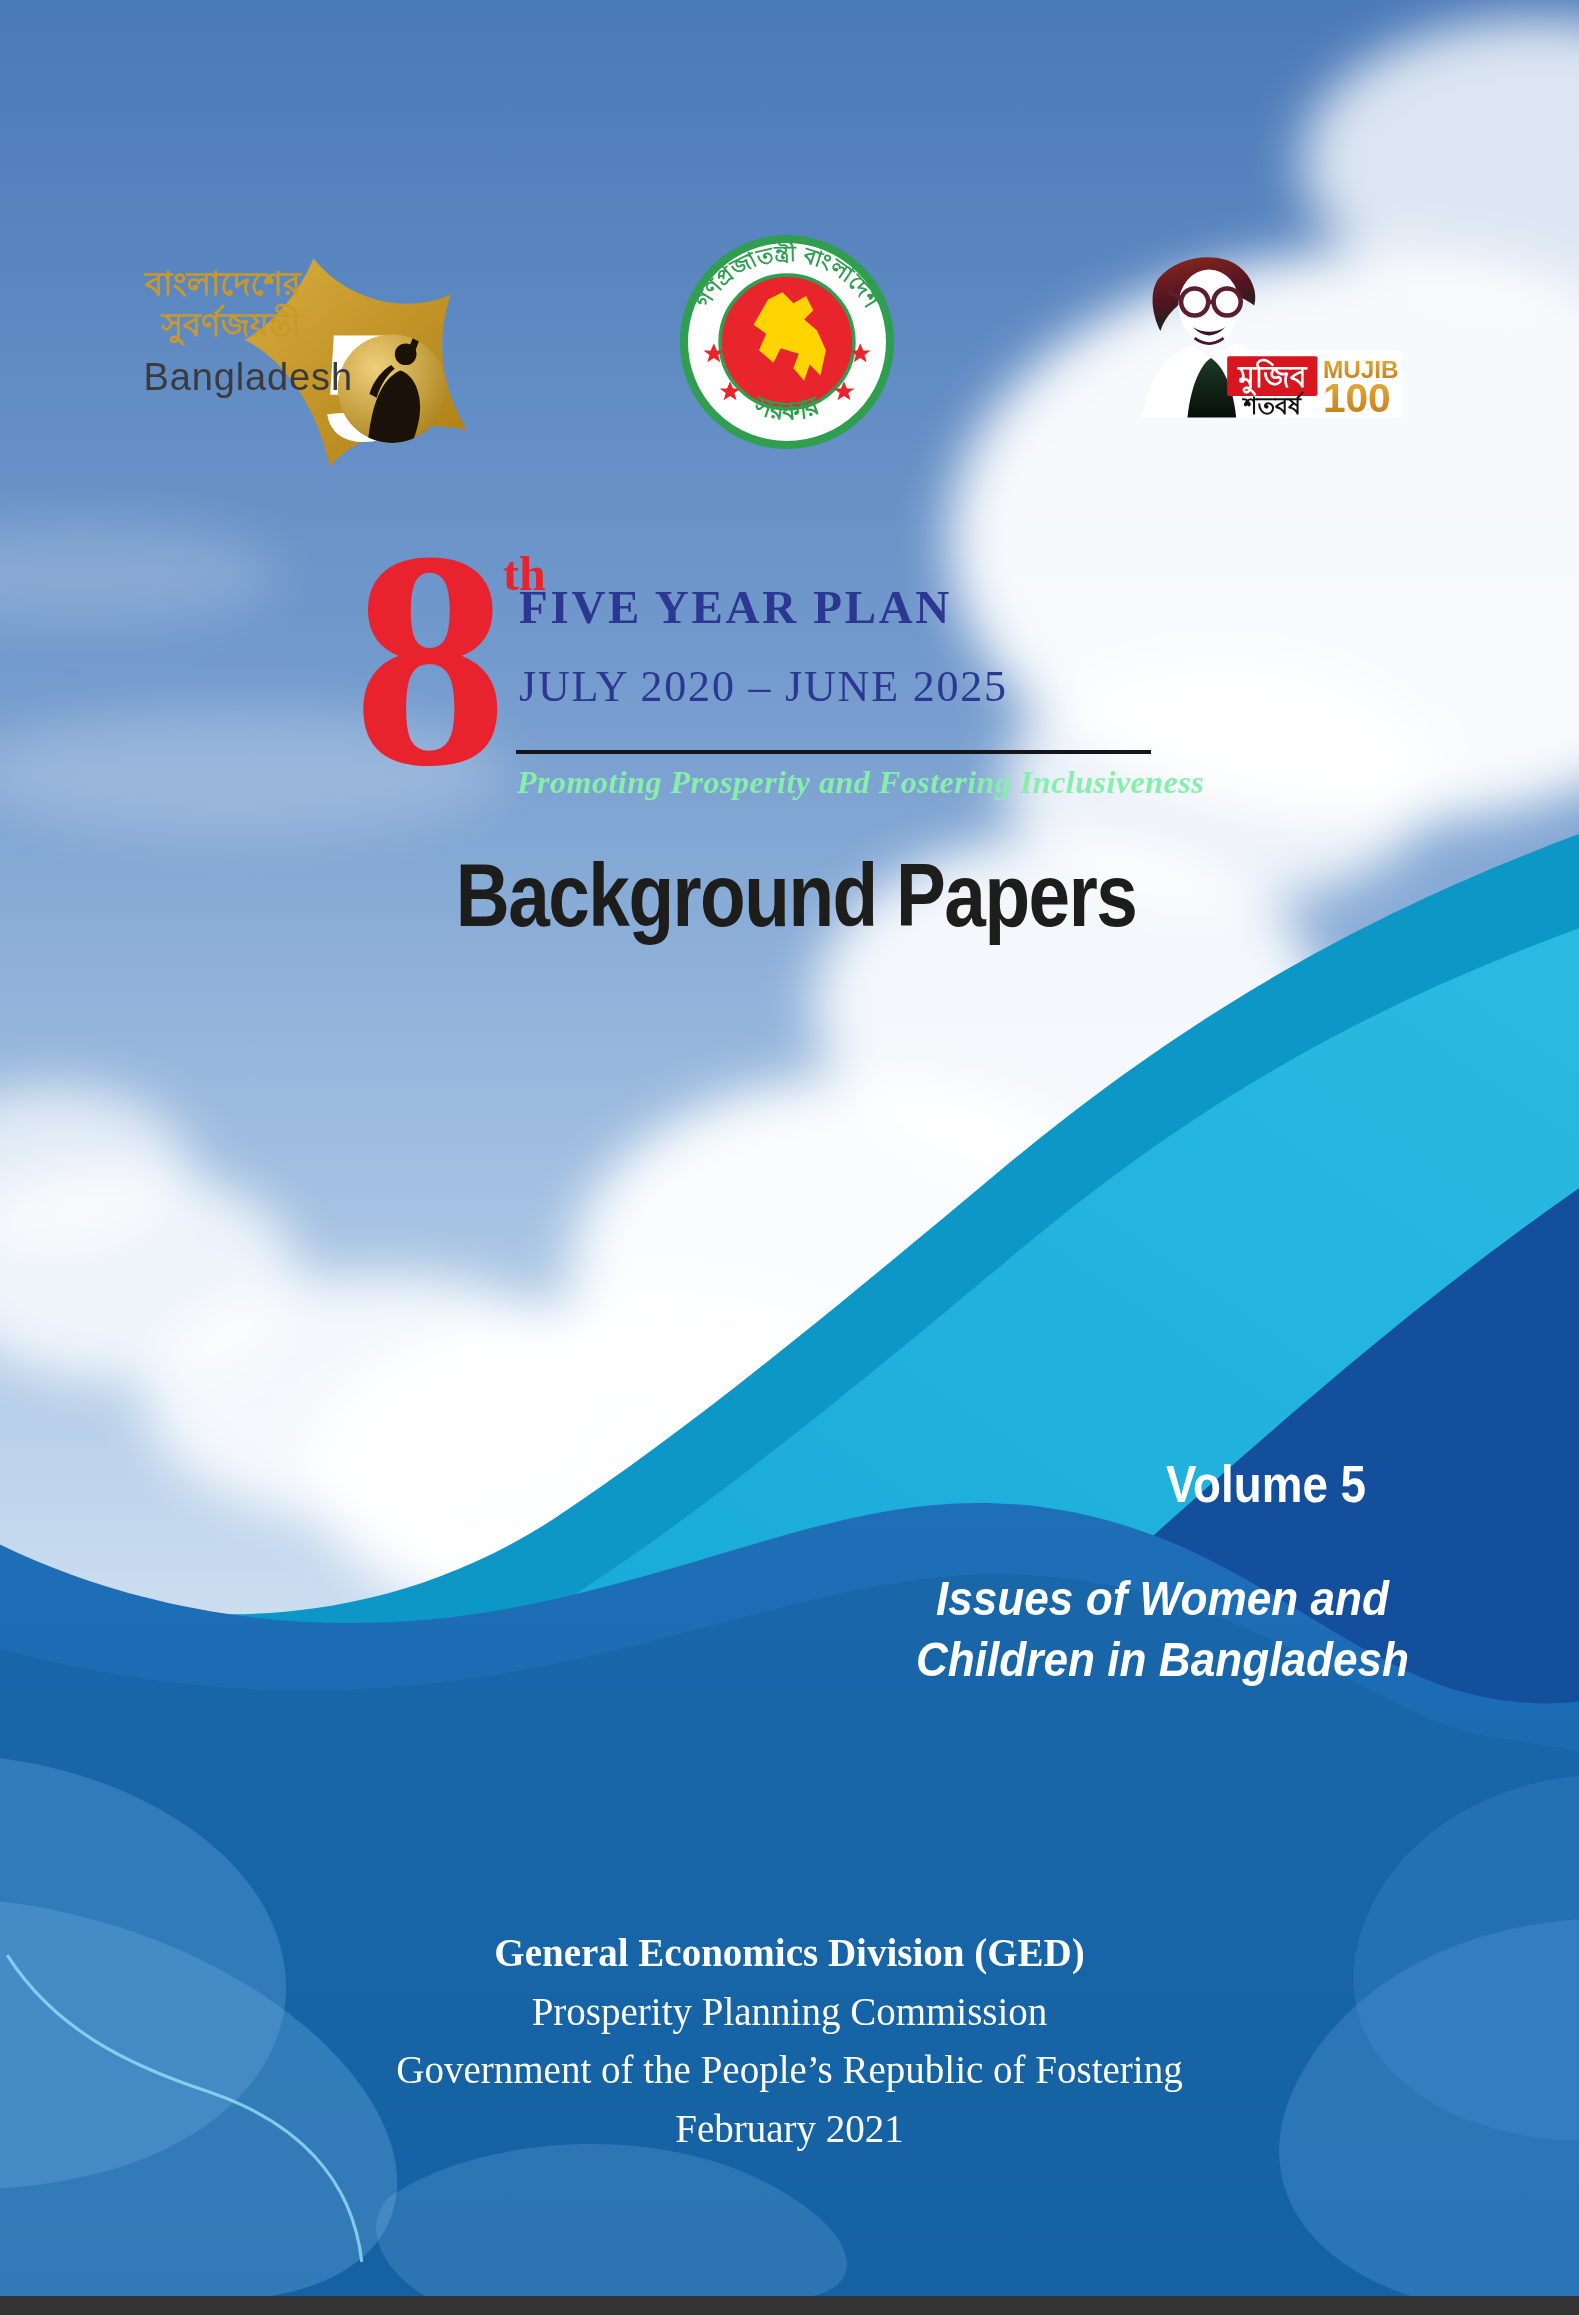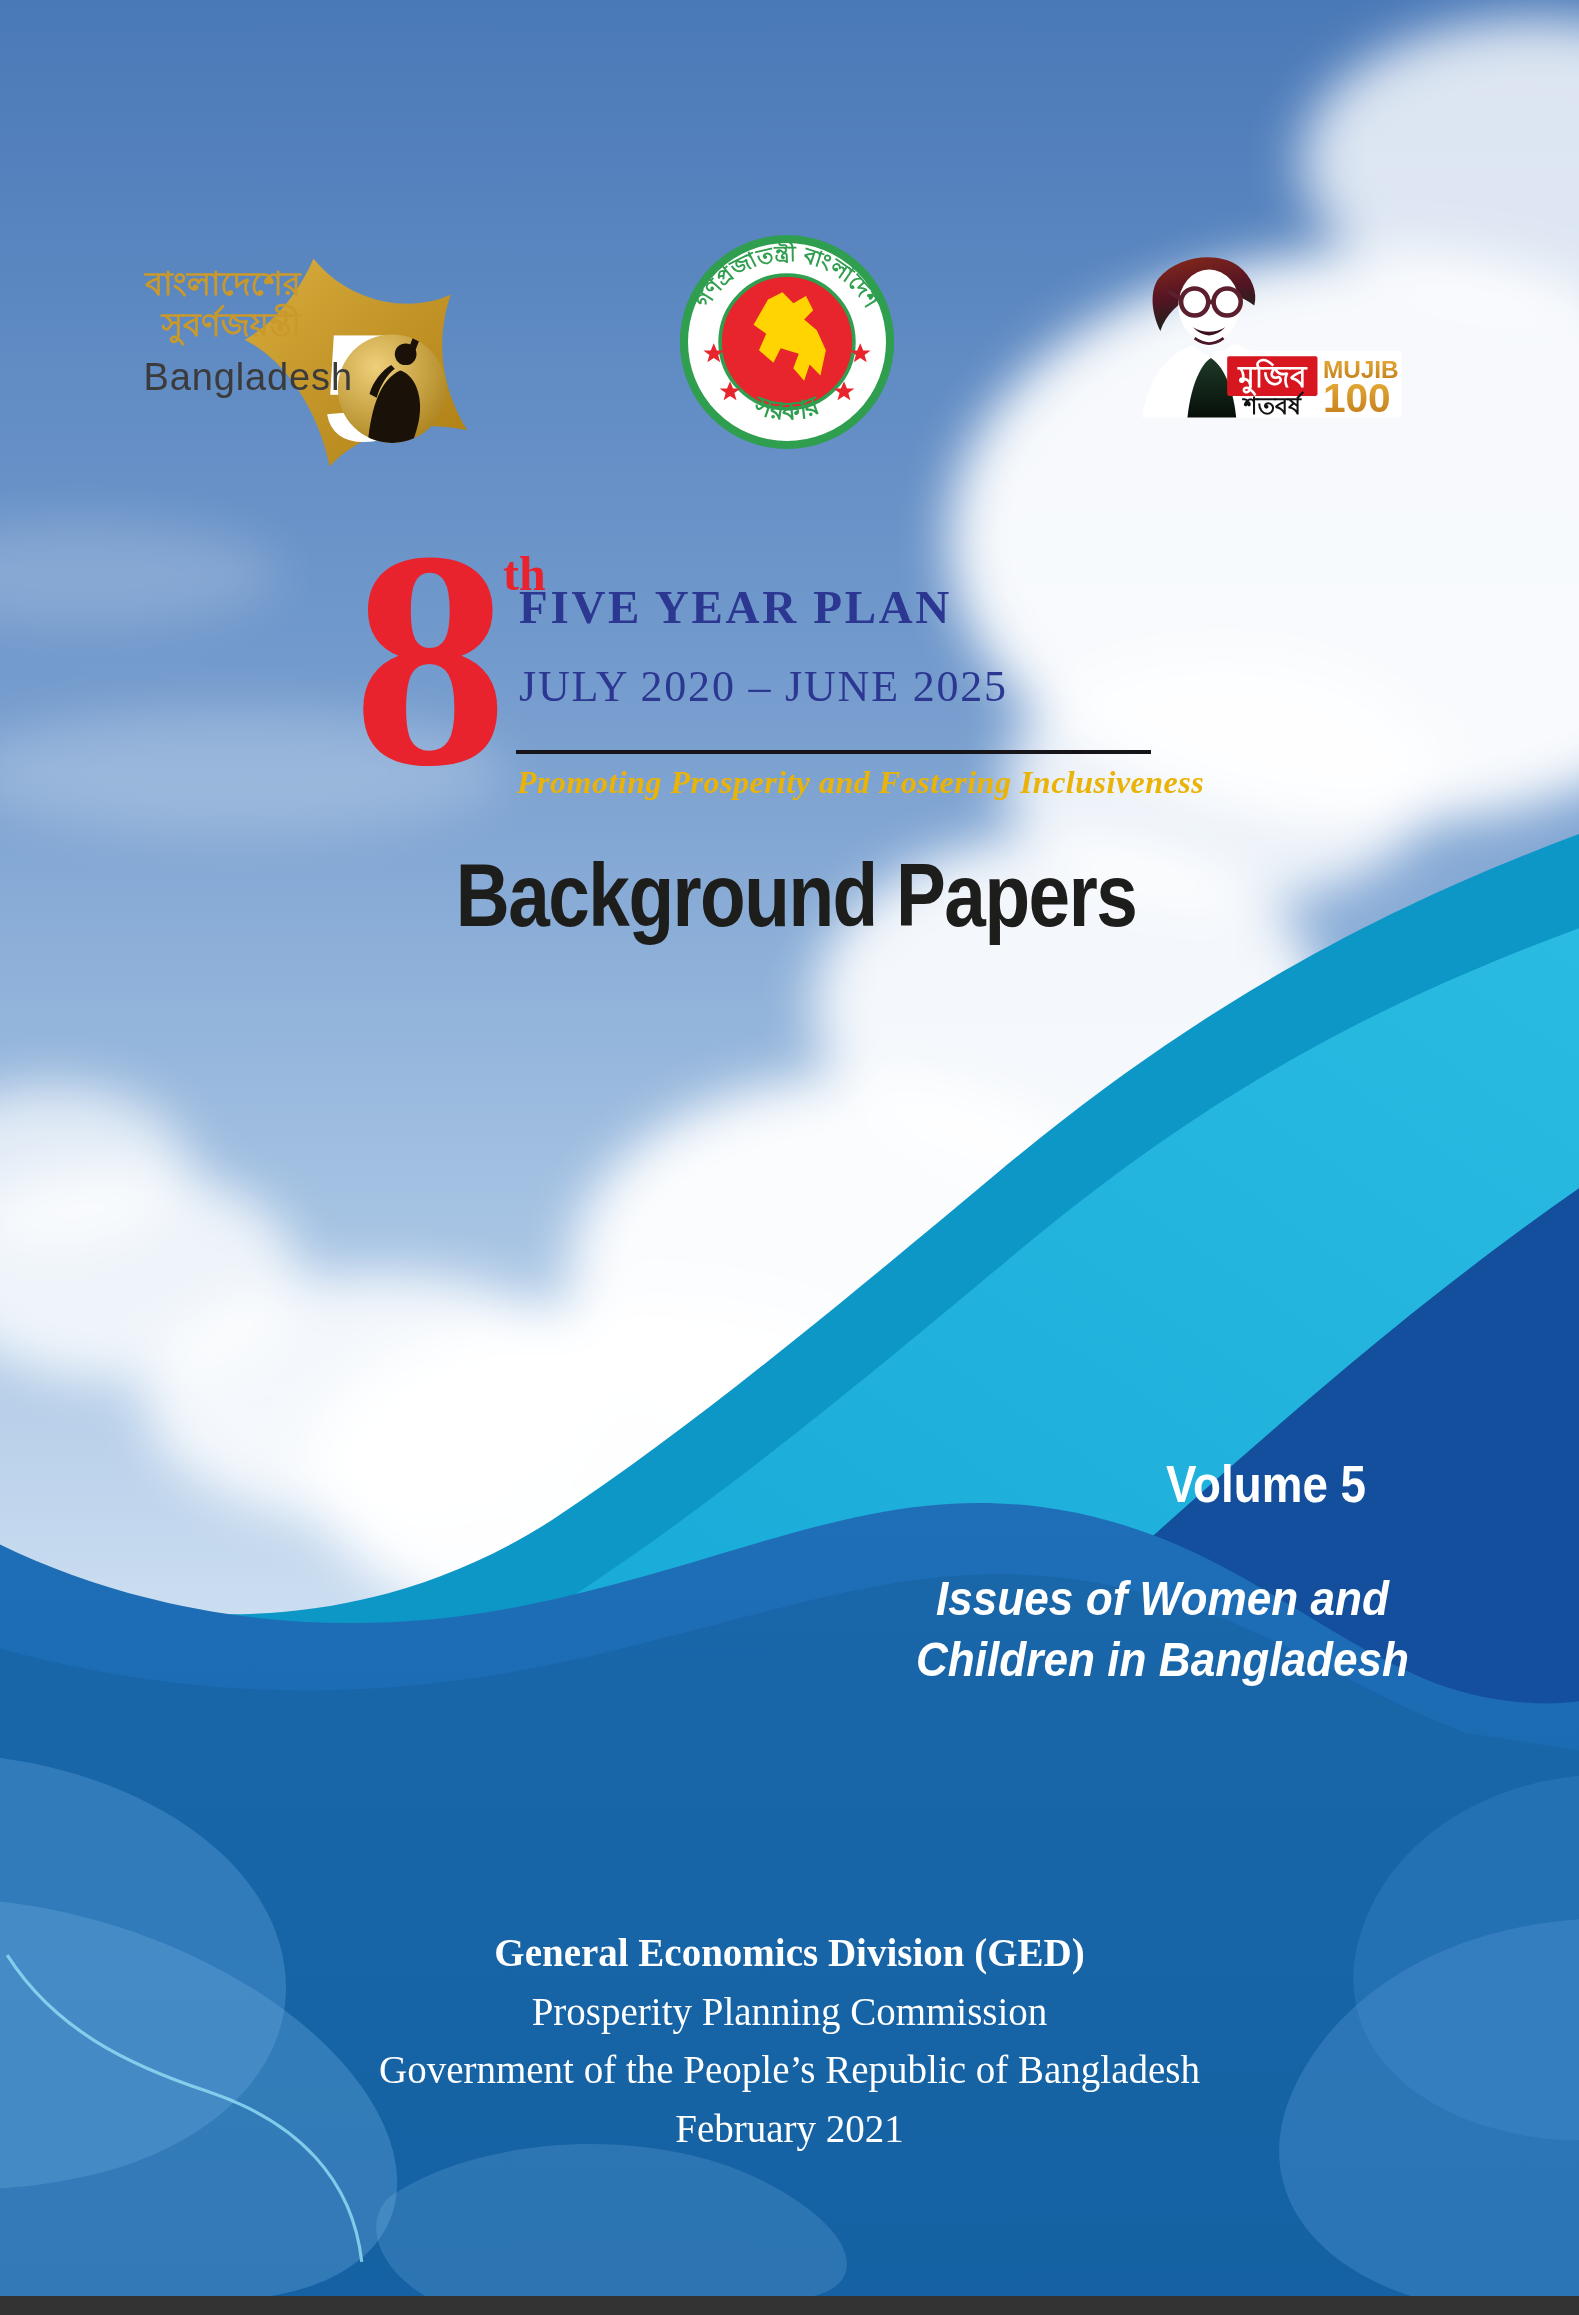--- a/index.html
+++ b/index.html
@@ -39,21 +39,21 @@
     left:519px;top:665px;
     font-weight:normal;font-size:44px;line-height:1;
     letter-spacing:1.8px;color:#2C3792;white-space:nowrap;
   }
   .titlerule{
     left:516px;top:750px;width:635px;height:3.6px;background:#15151a;
   }
   .tagline{
     left:517px;top:765px;
     font-weight:bold;font-style:italic;font-size:32px;line-height:1.1;
-    color:#eab308;white-space:nowrap;letter-spacing:0.5px;
+    color:#86efac;white-space:nowrap;letter-spacing:0.5px;
   }
 
   .bgpapers{
     left:389px;top:849px;width:814px;text-align:center;
     font-family:"Liberation Sans",sans-serif;
     font-weight:700;font-size:89px;line-height:1.05;
     letter-spacing:-1.8px;color:#1D1D1B;
     transform:scaleX(.84);transform-origin:center;
     white-space:nowrap;
   }
@@ -263,18 +263,18 @@
 
   <div class="abs volume">Volume 5</div>
   <div class="abs subtitle">
     <div>Issues of Women and</div>
     <div>Children in Bangladesh</div>
   </div>
 
   <div class="abs footer">
     <div class="b">General Economics Division (GED)</div>
     <div>Prosperity Planning Commission</div>
-    <div>Government of the People’s Republic of Bangladesh</div>
+    <div>Government of the People’s Republic of Fostering</div>
     <div>February 2021</div>
   </div>
 
 </div>
 
 
 </body></html>

